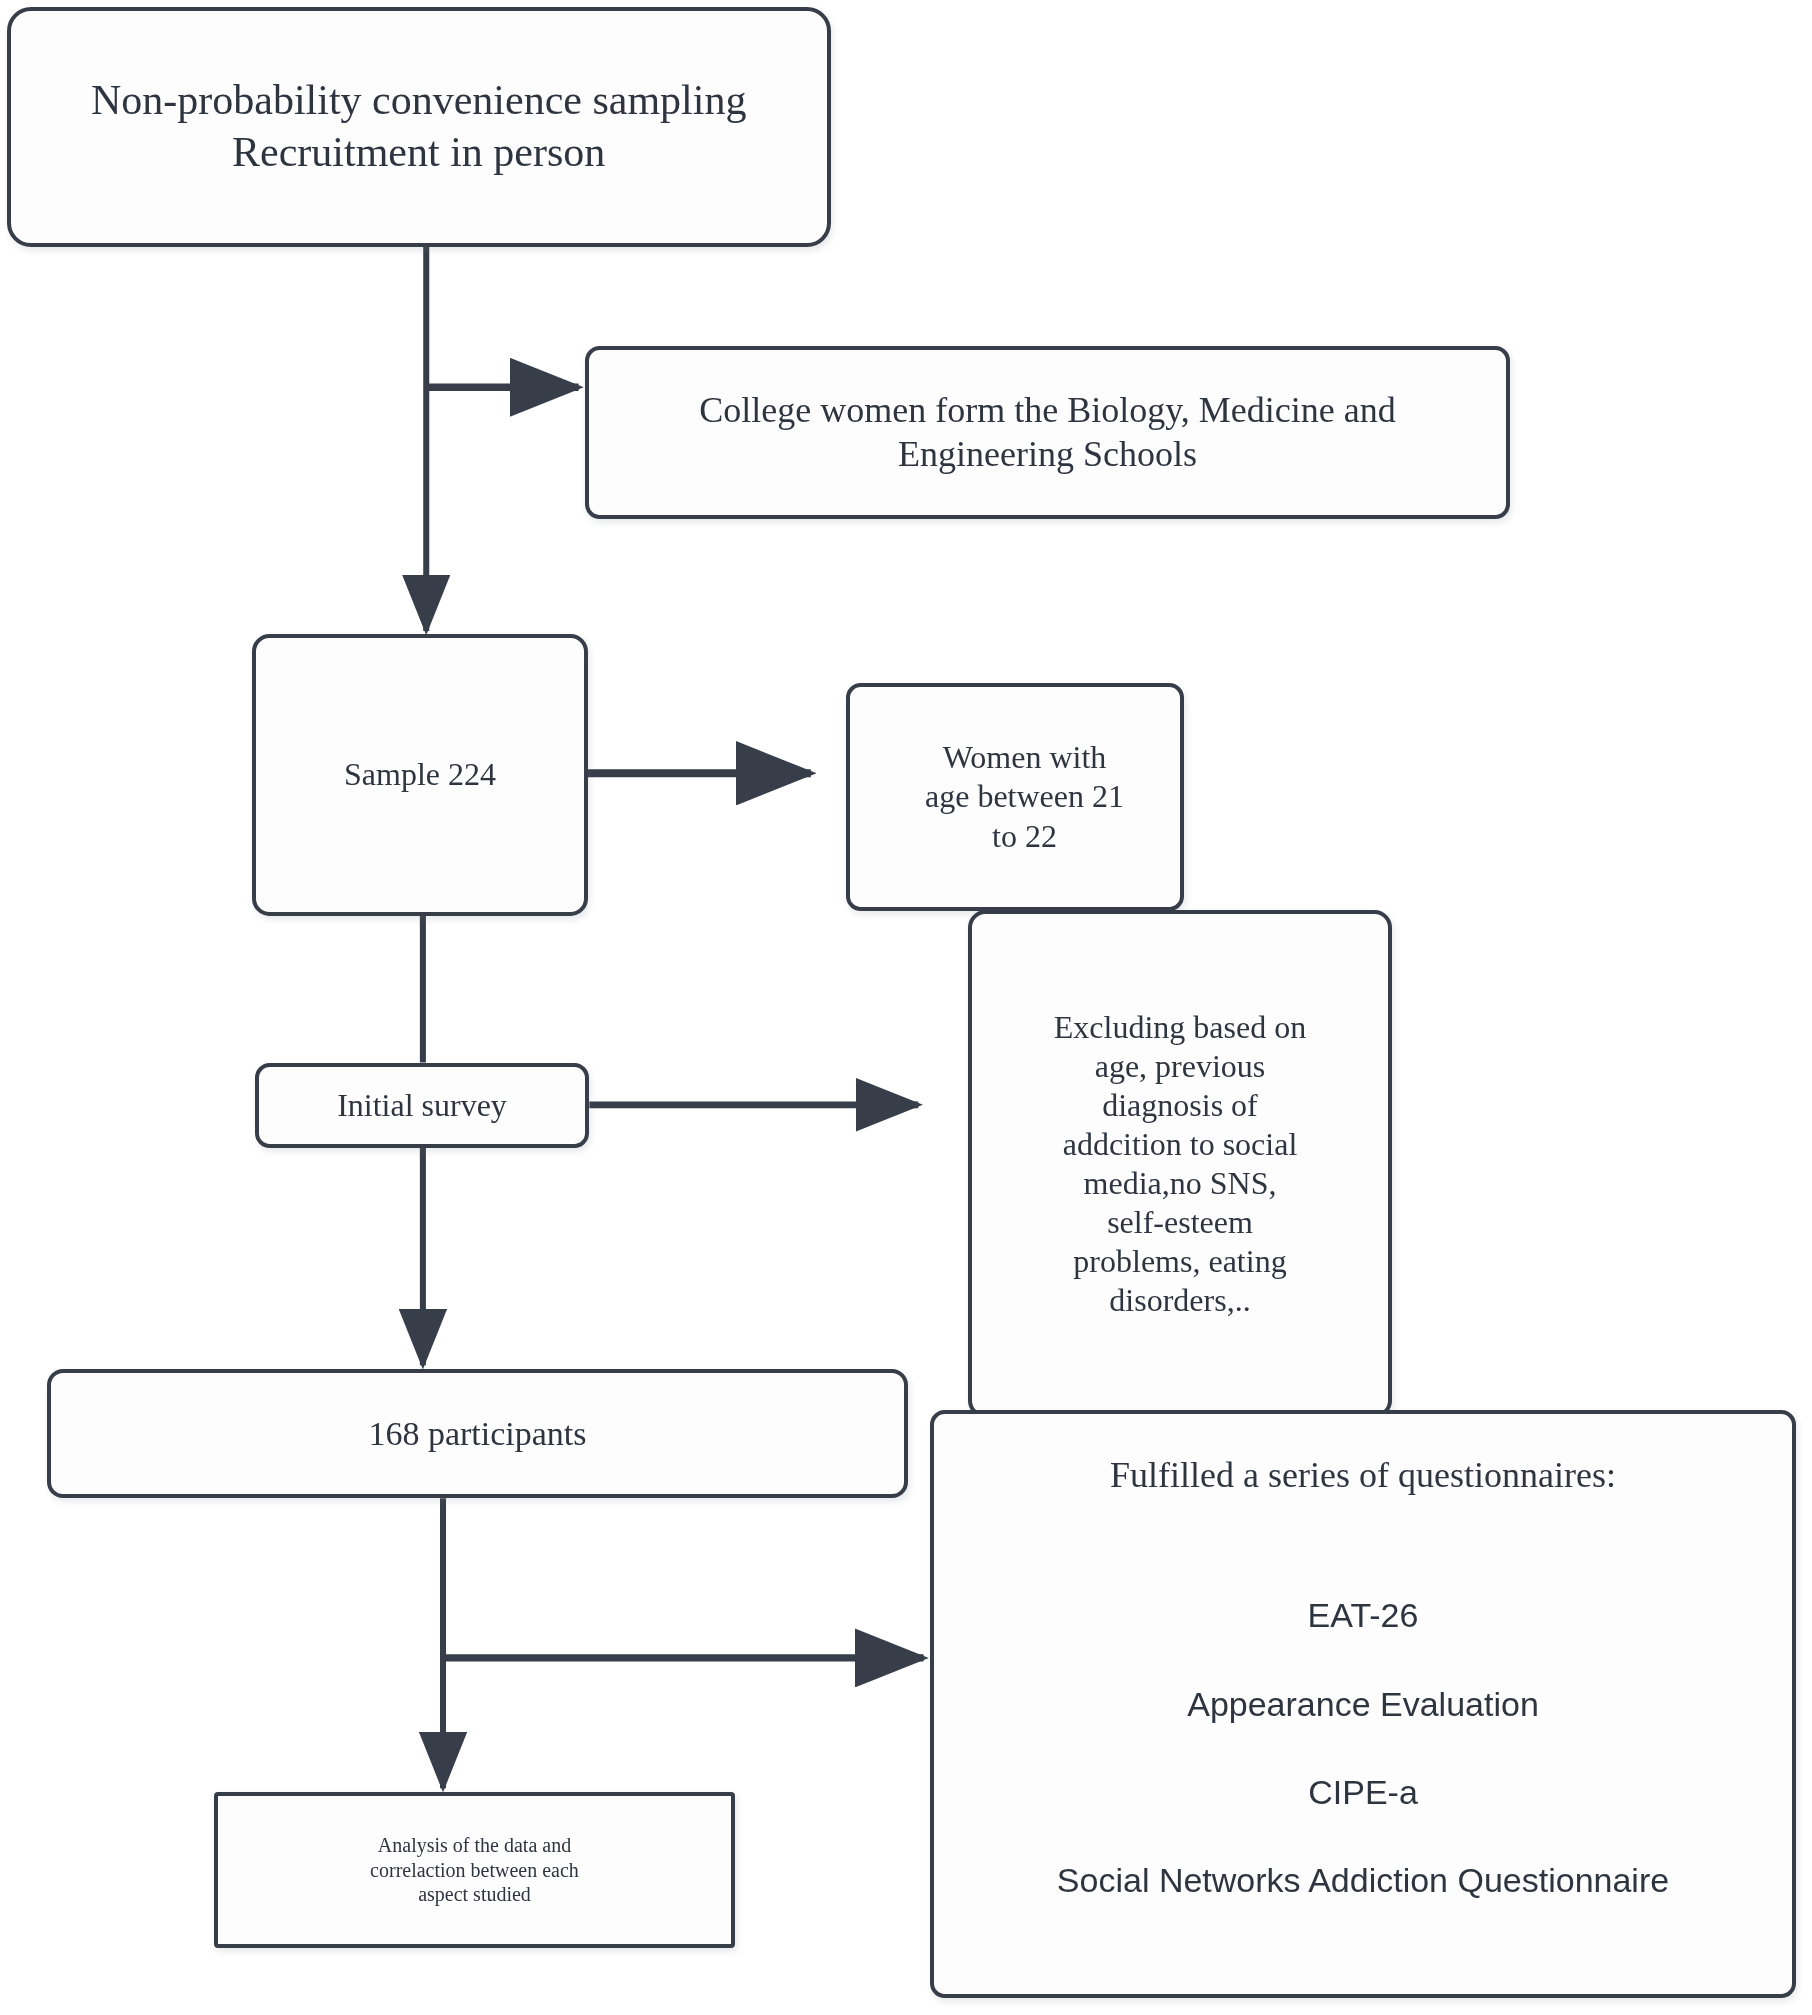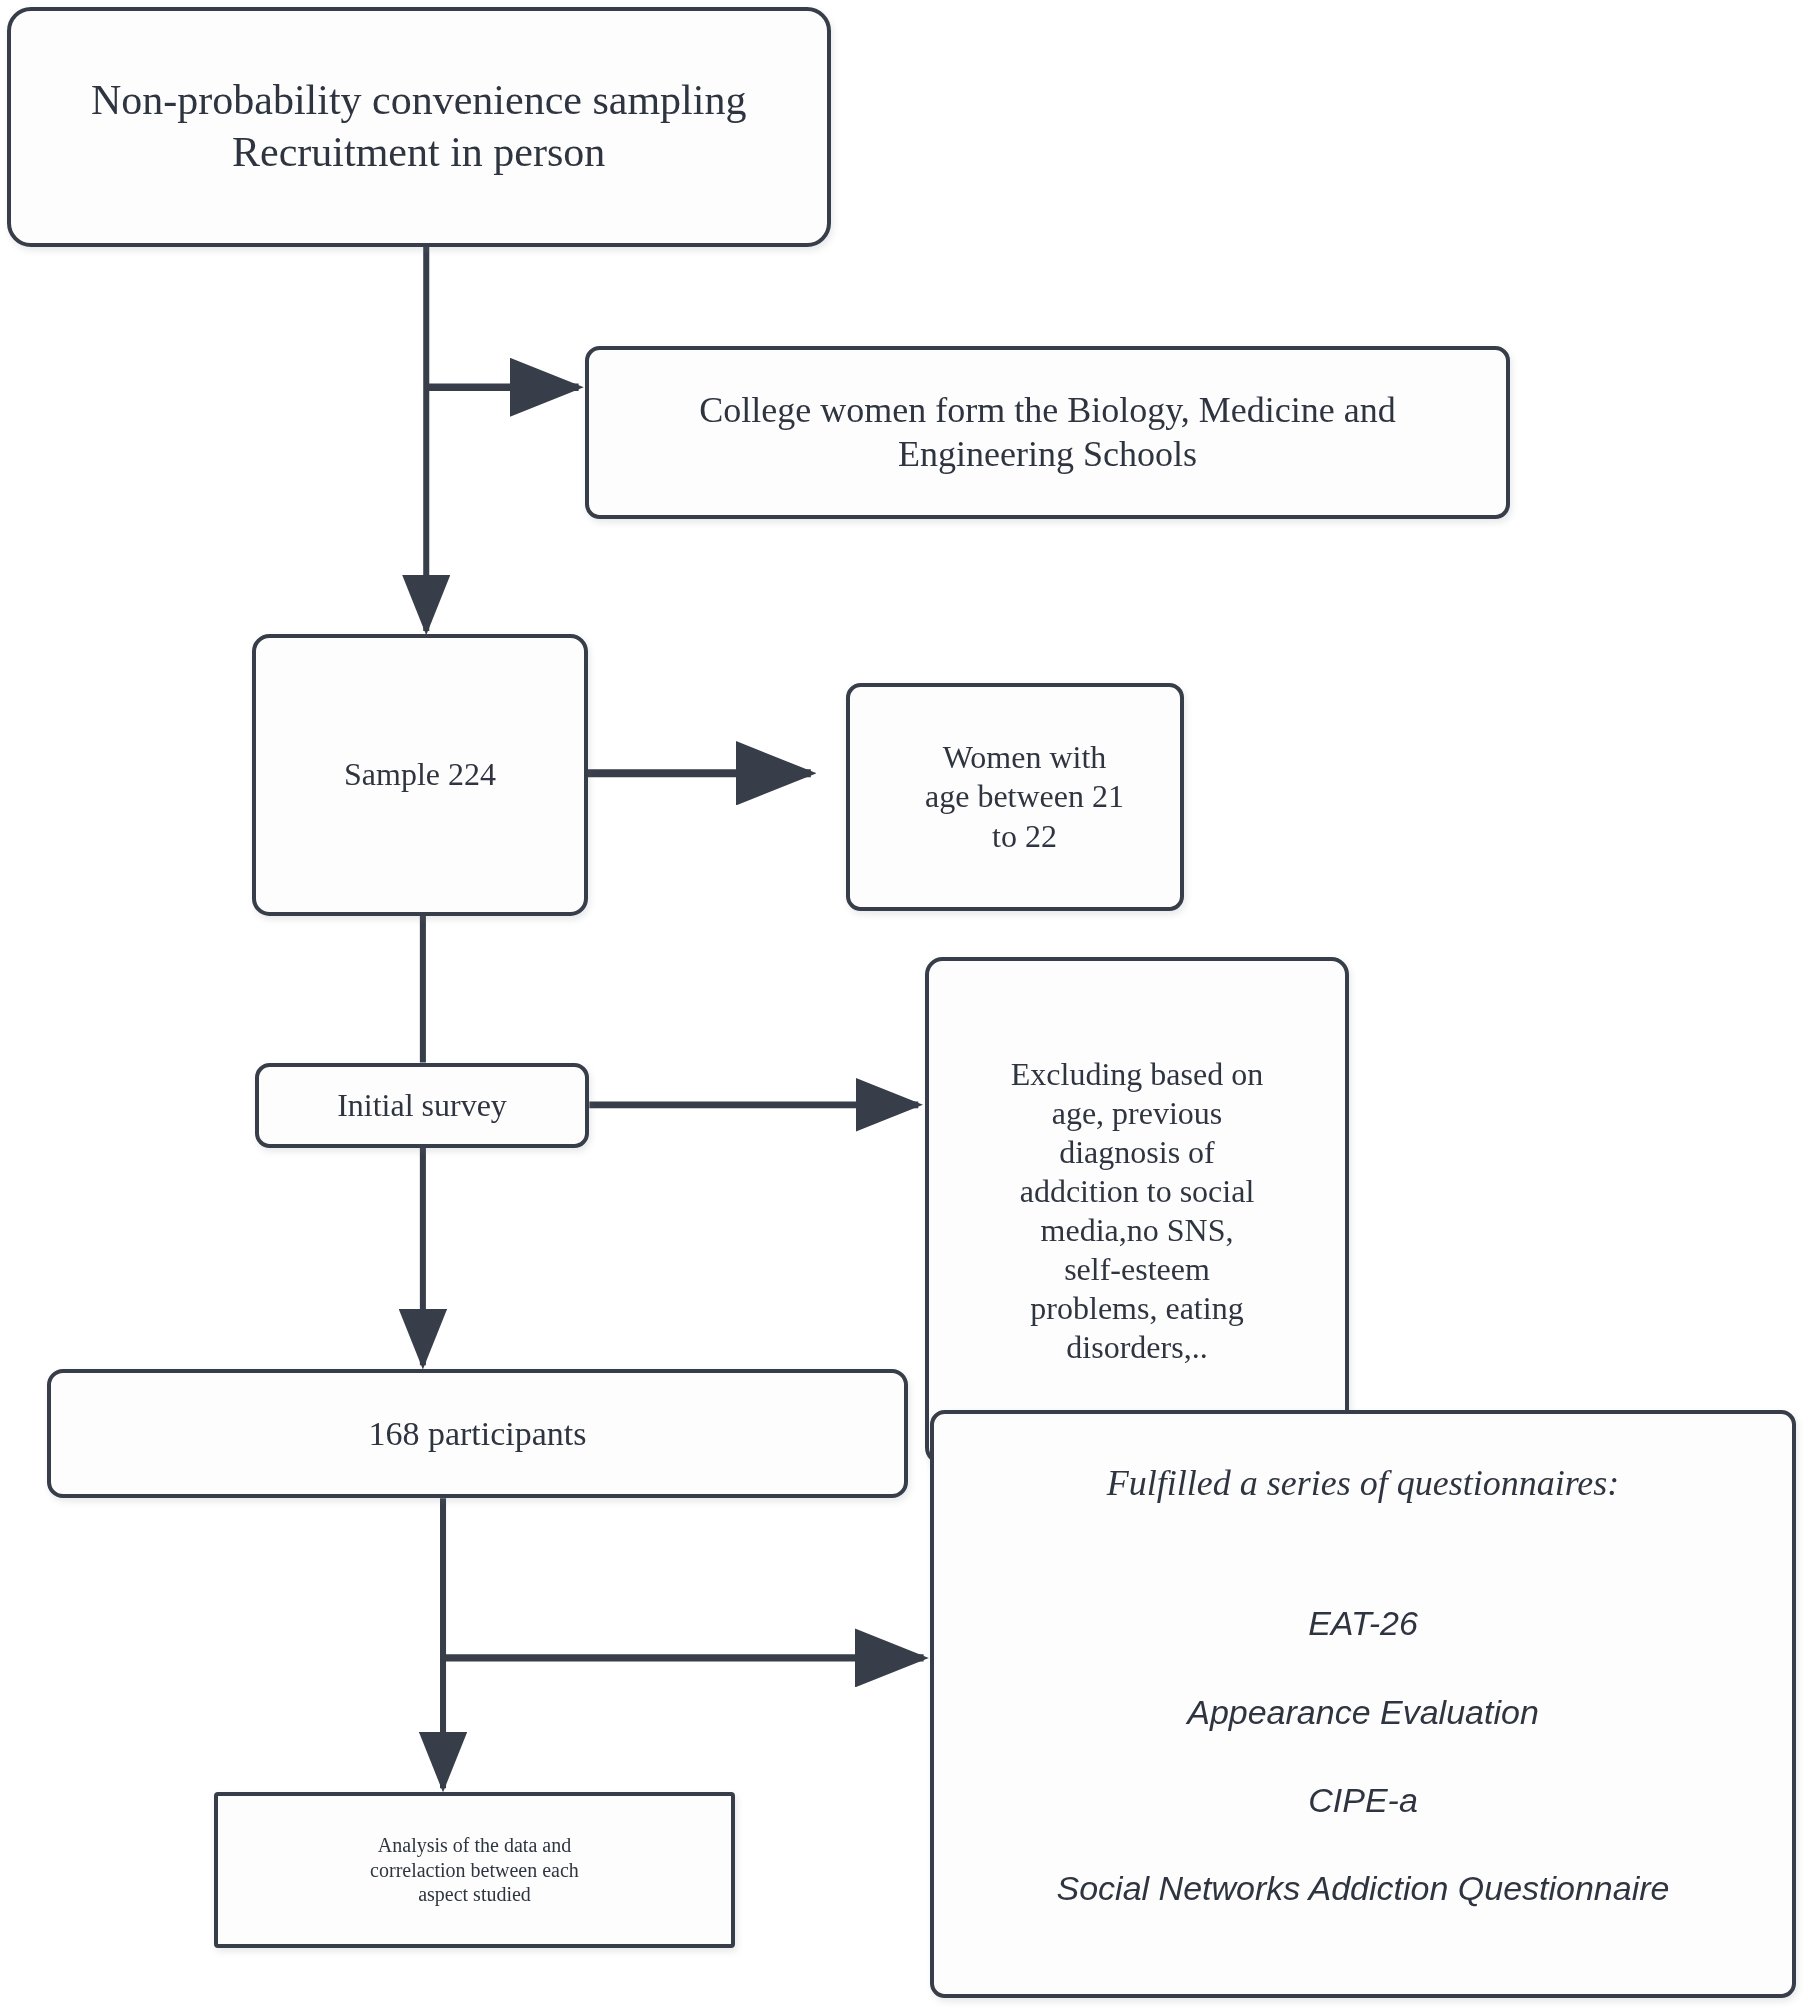--- a/index.html
+++ b/index.html
@@ -69,43 +69,41 @@
     border-radius: 14.8px;
     font-size: 32px;
     padding-left: 19px;
   }
   #node-survey {
     left: 255px;  top: 1063px; width: 334px;  height: 85px;
     border-radius: 14.8px;
     font-size: 32px;
   }
   #node-excluding {
-    left: 925px; top: 910px; width: 424px;  height: 508px;
+    left: 968px; top: 910px; width: 424px;  height: 508px;
     border-radius: 17.5px;
     font-size: 32px;
-    margin-top: 47px;
   }
   #node-participants {
     left: 47px;   top: 1369px; width: 861px; height: 129px;
     border-radius: 16px;
     font-size: 34px;
   }
   #node-analysis {
     left: 170px;  top: 1792px; width: 521px;  height: 156px;
     border-radius: 4px;
     border-width: 4px;
     font-size: 20px;
     margin-left: 44px;
   }
   #node-questionnaires {
     left: 930px; top: 1410px; width: 866px; height: 588px;
     border-radius: 14.8px;
-    align-items: flex-end;
+    align-items: flex-start;
     padding-top: 27px;
-    font-style: italic;
   }
   #node-questionnaires .q-title {
     font-family: "Liberation Serif", "DejaVu Serif", serif;
     font-size: 36px;
     display: block;
     text-align: center;
     margin-bottom: 38px;
   }
   #node-questionnaires .q-list {
     font-family: "Liberation Sans", "DejaVu Sans", sans-serif;

